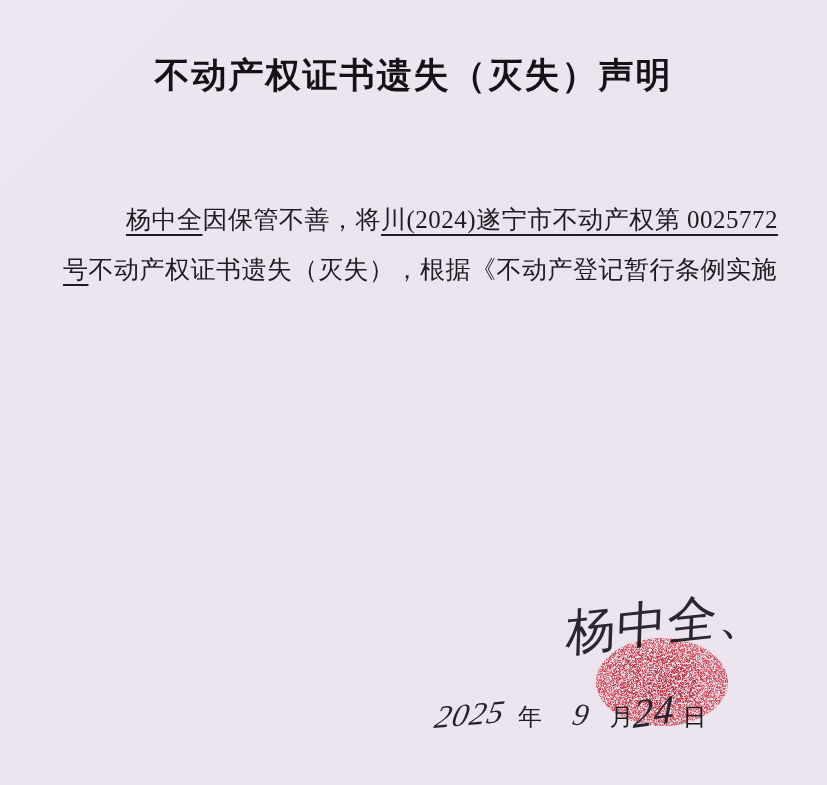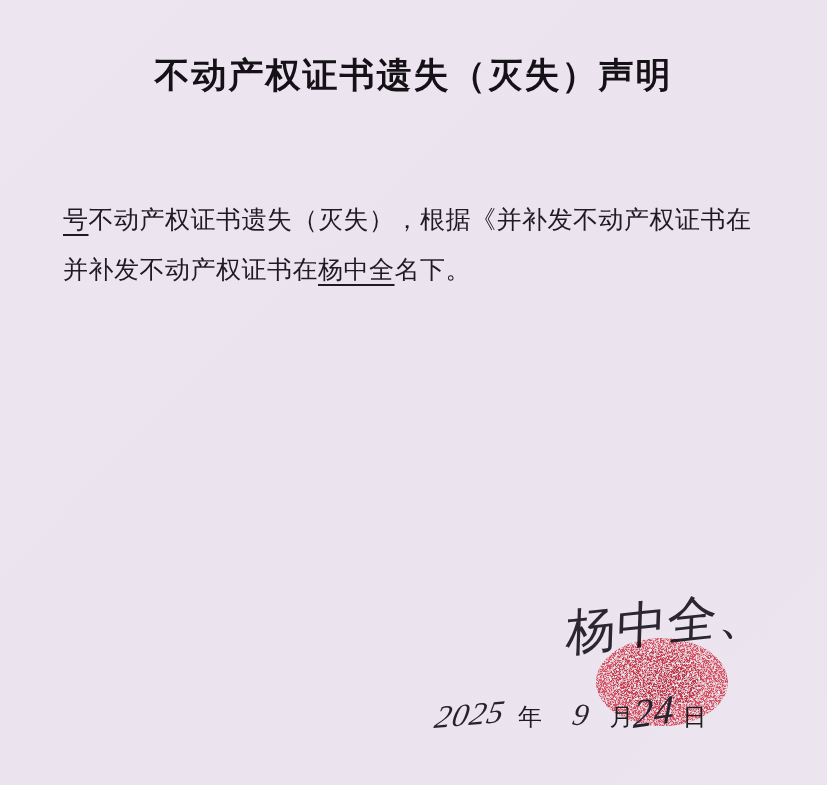--- a/index.html
+++ b/index.html
@@ -68,22 +68,22 @@
   .spacer{display:inline-block}
 </style>
 </head>
 <body>
 
 <div class="page">
 
   <h1 class="doc-title">不动产权证书遗失（灭失）声明</h1>
 
   <div class="body-block">
-    <p class="line"><span class="u">号</span><span>不动产权证书遗失（灭失），根据《并补发不动产权证书在</span></p>
-    <p class="line"><span>并补发不动产权证书在</span><span class="u">杨中全</span><span>名下。</span></p>
+    <p class="line ind"><span class="u">杨中全</span><span>因保管不善，将</span><span class="u">川(2024)遂宁市不动产权第 0025772</span></p>
+    <p class="line"><span class="u">号</span><span>不动产权证书遗失（灭失），根据《不动产登记暂行条例实施</span></p>
   </div>
 
 
   <div class="sig-name">杨中全、</div>
 
   <svg class="fingerprint" width="140" height="96" viewBox="0 0 140 96" xmlns="http://www.w3.org/2000/svg">
     <defs>
       <filter id="speck" x="-20%" y="-20%" width="140%" height="140%">
         <feTurbulence type="fractalNoise" baseFrequency="0.45" numOctaves="4" seed="11" result="n"></feTurbulence>
         <feComponentTransfer in="n" result="alphaMap">

